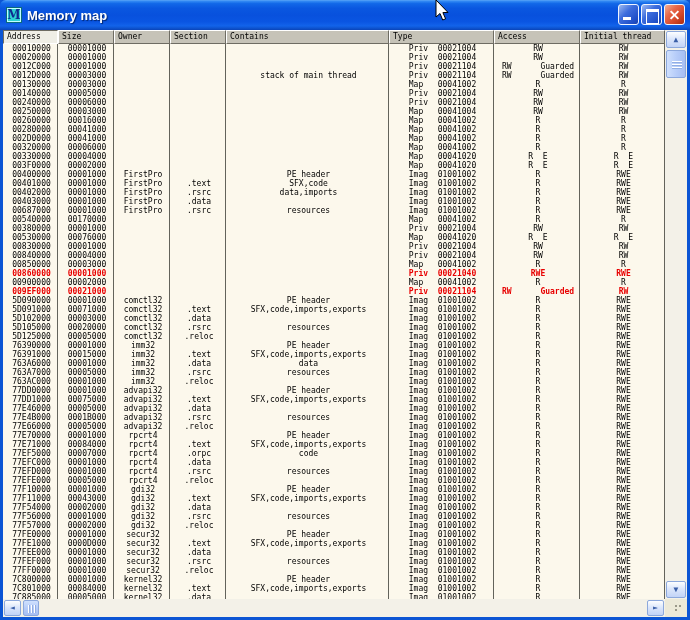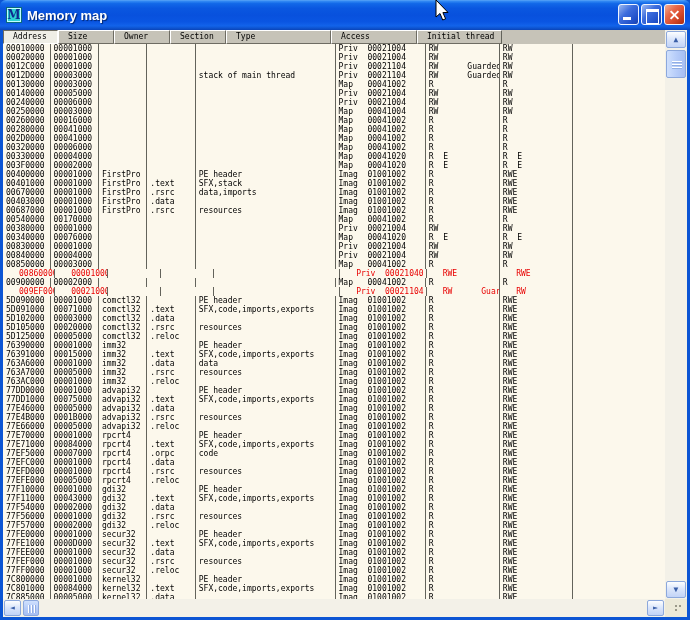--- a/index.html
+++ b/index.html
@@ -20,27 +20,27 @@
   .btn-close{background:linear-gradient(135deg,#f5b093 0%,#e8684a 35%,#d6492a 65%,#aa2c0e 100%);}
   .btn-close::before,.btn-close::after{content:"";position:absolute;left:4px;top:9px;width:11px;height:2px;background:#fff;}
   .btn-close::before{transform:rotate(45deg);}
   .btn-close::after{transform:rotate(-45deg);}
   
   .content{position:absolute;left:3px;top:30px;width:684px;height:587px;background:#ECE9D8;}
   .table{position:absolute;left:0;top:0;width:662px;height:569px;background:#FCF8EC;}
   .header-row{position:absolute;left:0;top:0;width:662px;height:14px;display:flex;background:#C6C3B8;}
   .hcell{height:14px;background:#C6C3B8;border-top:1px solid #fff;border-left:1px solid #fff;
     border-right:1px solid #6e6c63;border-bottom:1px solid #6e6c63;
-    font-size:8px;line-height:12px;padding-left:9px;color:#000;white-space:pre;overflow:hidden;}
+    font-size:8px;line-height:12px;padding-left:3px;color:#000;white-space:pre;overflow:hidden;}
   .hcell.pressed{background:#EFEEE6;border-top:1px solid #6e6c63;border-left:1px solid #6e6c63;border-right:1px solid #fff;border-bottom:1px solid #fff;}
-  .rows{position:absolute;left:0;top:14px;width:570px;height:555px;overflow:hidden;}
+  .rows{position:absolute;left:0;top:14px;width:662px;height:555px;overflow:hidden;text-align:center;}
   .row{display:flex;height:9px;}
   .cell{height:9px;font-size:8px;line-height:9px;padding-left:3px;border-right:1px solid #63635B;
     white-space:pre;overflow:hidden;color:#000;}
-  .row.red .cell{color:#E80000;font-weight:normal;margin-left:13px;}
+  .row.red .cell{color:#E80000;font-weight:bold;}
   .col0{width:55px;}.col1{width:56px;}.col2{width:56px;}.col3{width:56px;}
   .col4{width:163px;}.col5{width:105px;}.col6{width:86px;}.col7{width:85px;border-right:1px solid #63635B;}
   
   .vscroll{position:absolute;left:662px;top:0;width:22px;height:569px;background:#F3F1E8;}
   .hscroll{position:absolute;left:0;top:569px;width:662px;height:18px;background:#F3F1E8;}
   .corner{position:absolute;left:662px;top:569px;width:22px;height:18px;background:#ECE9D8;}
   .corner::after{content:"";position:absolute;right:3px;bottom:3px;width:10px;height:10px;
     background:
       radial-gradient(circle at 2px 2px,#9a9889 1px,transparent 1.4px),
       radial-gradient(circle at 6px 2px,#9a9889 1px,transparent 1.4px),
@@ -80,20 +80,21 @@
     </div>
   </div>
 
   <div class="content">
     <div class="table">
       <div class="header-row" id="header-row">
           <div class="hcell col0 pressed">Address</div>
           <div class="hcell col1">Size</div>
           <div class="hcell col2">Owner</div>
           <div class="hcell col3">Section</div>
+          <div class="hcell col4">Contains</div>
           <div class="hcell col5">Type</div>
           <div class="hcell col6">Access</div>
           <div class="hcell col7">Initial thread</div>
         </div>
       <div class="rows" id="rows">
           <div class="row">
             <div class="cell col0">00010000</div>
             <div class="cell col1">00001000</div>
             <div class="cell col2"></div>
             <div class="cell col3"></div>
@@ -240,27 +241,27 @@
             <div class="cell col4">PE header</div>
             <div class="cell col5">Imag  01001002</div>
             <div class="cell col6">R</div>
             <div class="cell col7">RWE</div>
           </div>
           <div class="row">
             <div class="cell col0">00401000</div>
             <div class="cell col1">00001000</div>
             <div class="cell col2">FirstPro</div>
             <div class="cell col3">.text</div>
-            <div class="cell col4">SFX,stack</div>
-            <div class="cell col5">Imag  01001002</div>
-            <div class="cell col6">R</div>
-            <div class="cell col7">RWE</div>
-          </div>
-          <div class="row">
-            <div class="cell col0">00670000</div>
+            <div class="cell col4">SFX,code</div>
+            <div class="cell col5">Imag  01001002</div>
+            <div class="cell col6">R</div>
+            <div class="cell col7">RWE</div>
+          </div>
+          <div class="row">
+            <div class="cell col0">00402000</div>
             <div class="cell col1">00001000</div>
             <div class="cell col2">FirstPro</div>
             <div class="cell col3">.rsrc</div>
             <div class="cell col4">data,imports</div>
             <div class="cell col5">Imag  01001002</div>
             <div class="cell col6">R</div>
             <div class="cell col7">RWE</div>
           </div>
           <div class="row">
             <div class="cell col0">00403000</div>
@@ -296,21 +297,21 @@
             <div class="cell col0">00380000</div>
             <div class="cell col1">00001000</div>
             <div class="cell col2"></div>
             <div class="cell col3"></div>
             <div class="cell col4"></div>
             <div class="cell col5">Priv  00021004</div>
             <div class="cell col6">RW</div>
             <div class="cell col7">RW</div>
           </div>
           <div class="row">
-            <div class="cell col0">00340000</div>
+            <div class="cell col0">00530000</div>
             <div class="cell col1">00076000</div>
             <div class="cell col2"></div>
             <div class="cell col3"></div>
             <div class="cell col4"></div>
             <div class="cell col5">Map   00041020</div>
             <div class="cell col6">R  E</div>
             <div class="cell col7">R  E</div>
           </div>
           <div class="row">
             <div class="cell col0">00830000</div>

